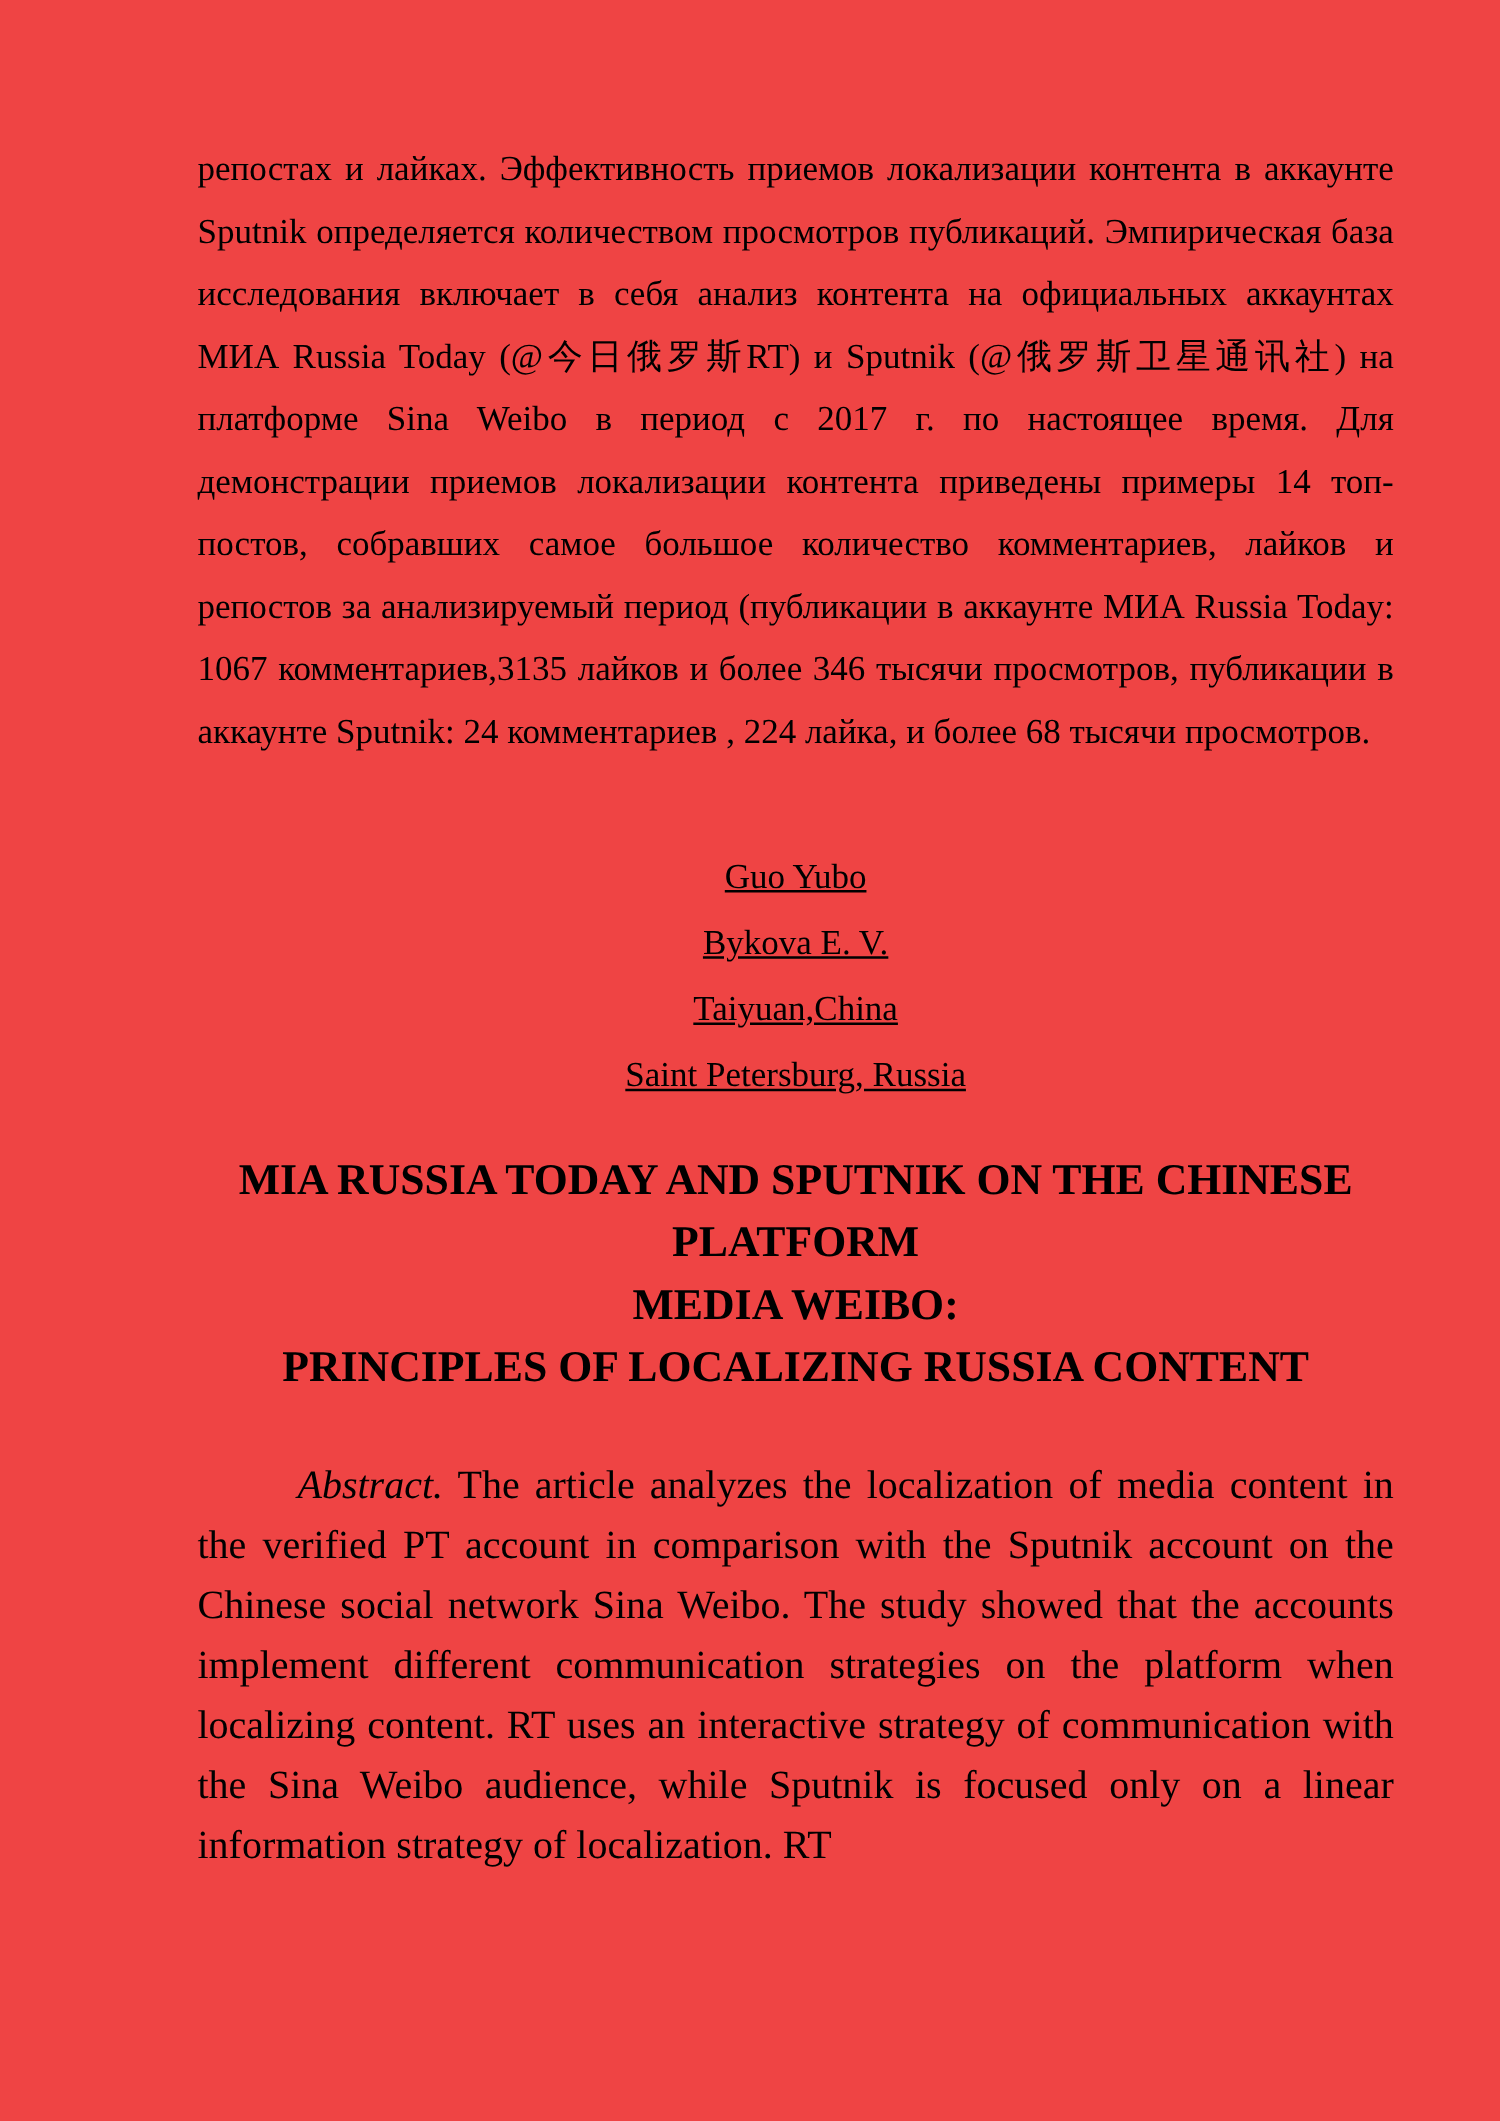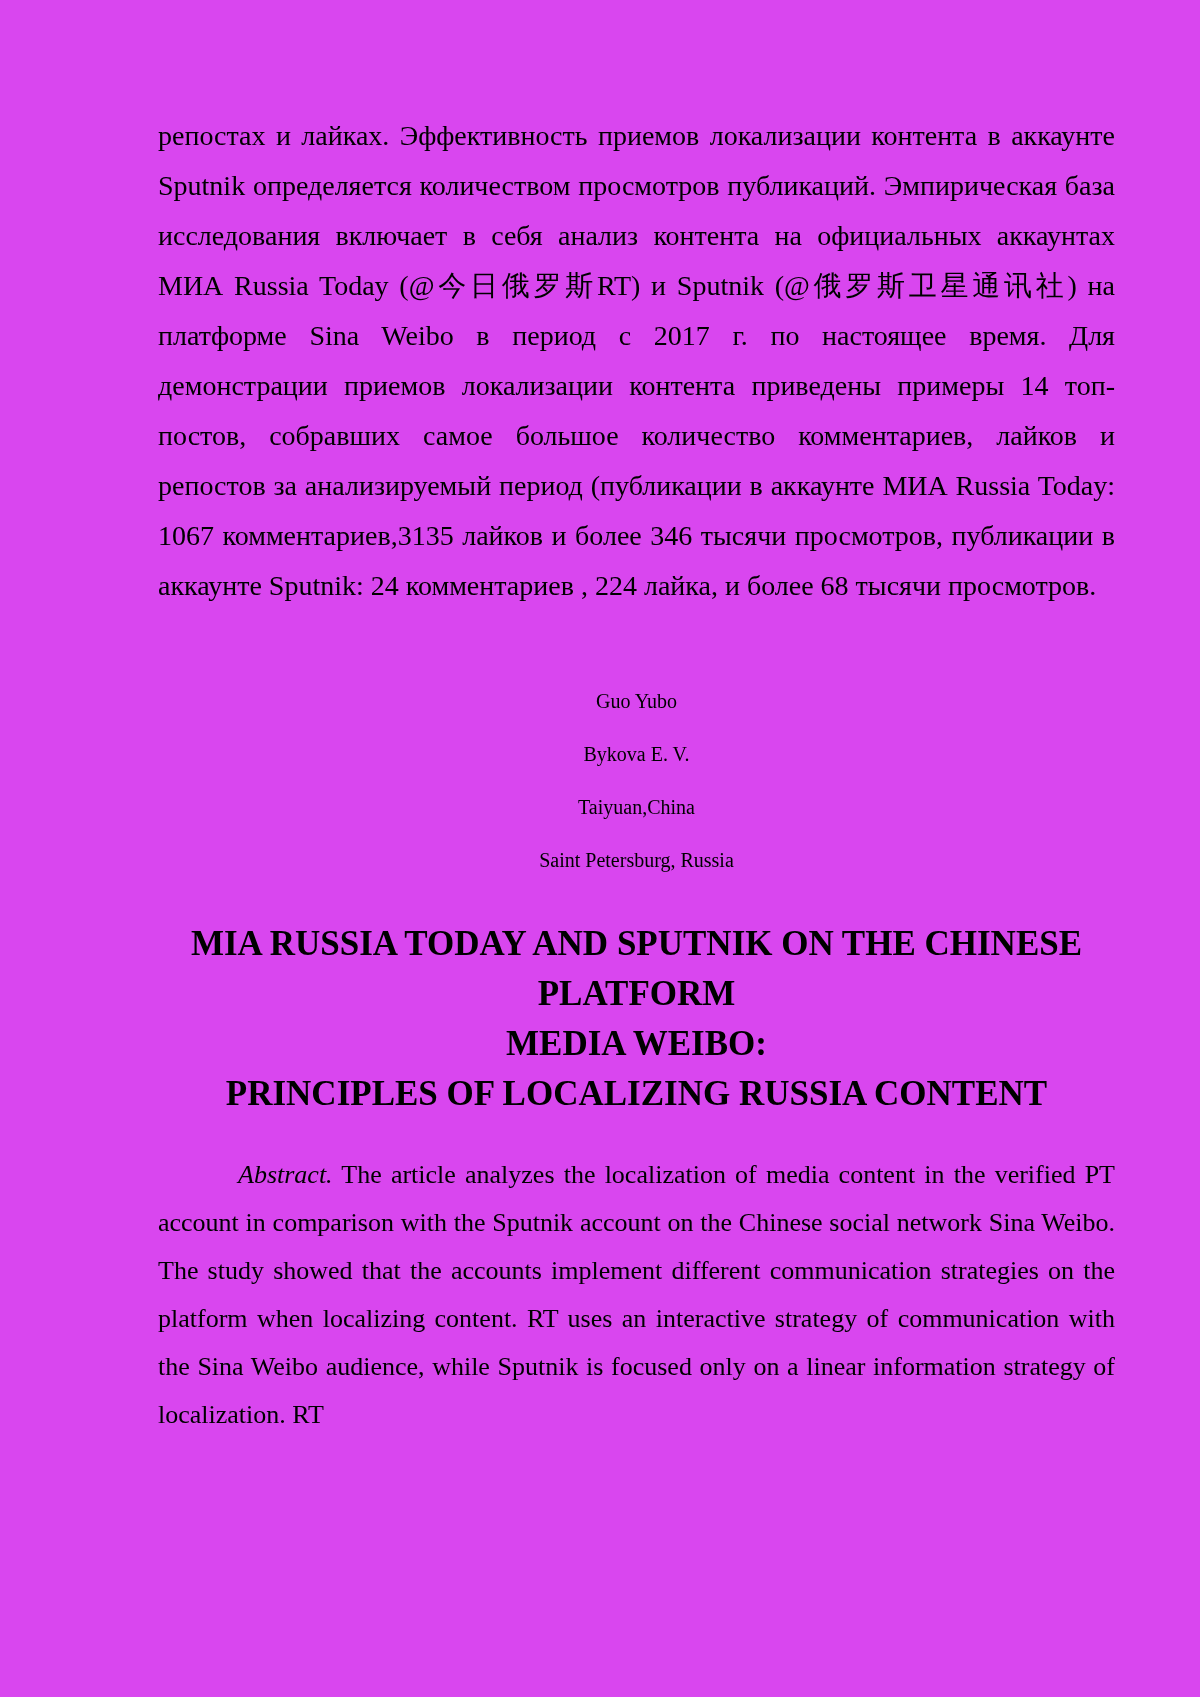--- a/index.html
+++ b/index.html
@@ -5,21 +5,21 @@
   html, body {
     margin: 0;
     padding: 0;
     background: #ffffff;
   }
   .page {
     position: relative;
     width: 1200px;
     height: 1697px;
     margin: 0 auto;
-    background: #d946ef;
+    background: #ef4444;
     color: #000000;
     font-family: "Liberation Serif", "DejaVu Serif", serif;
     box-sizing: border-box;
     padding: 111px 85px 0 158px; 
     overflow: hidden;
   }
   .body-para {
     margin: 0;
     font-size: 28px;
     line-height: 50px;
@@ -28,36 +28,37 @@
   }
   .indented {
     text-indent: 80px;
   }
   .authors-block {
     margin-top: 64px;
     text-align: center;
   }
   .author-line {
     margin: 0;
-    font-size: 20px;
+    font-size: 28px;
     line-height: 53px;
+    text-decoration: underline;
   }
   .article-title {
     margin: 32px 0 0 0;
     font-size: 35px;
     line-height: 50px;
     font-weight: bold;
     text-align: center;
   }
   .title-line {
     display: block;
   }
   .abstract-para {
-    margin-top: 32px;
-    font-size: 26px;
+    margin-top: 44px;
+    font-size: 32px;
     line-height: 48px;
     text-align: justify;
     text-justify: inter-word;
     text-indent: 80px;
   }
   em.lead {
     font-style: italic;
   }
 </style>
 </head>

